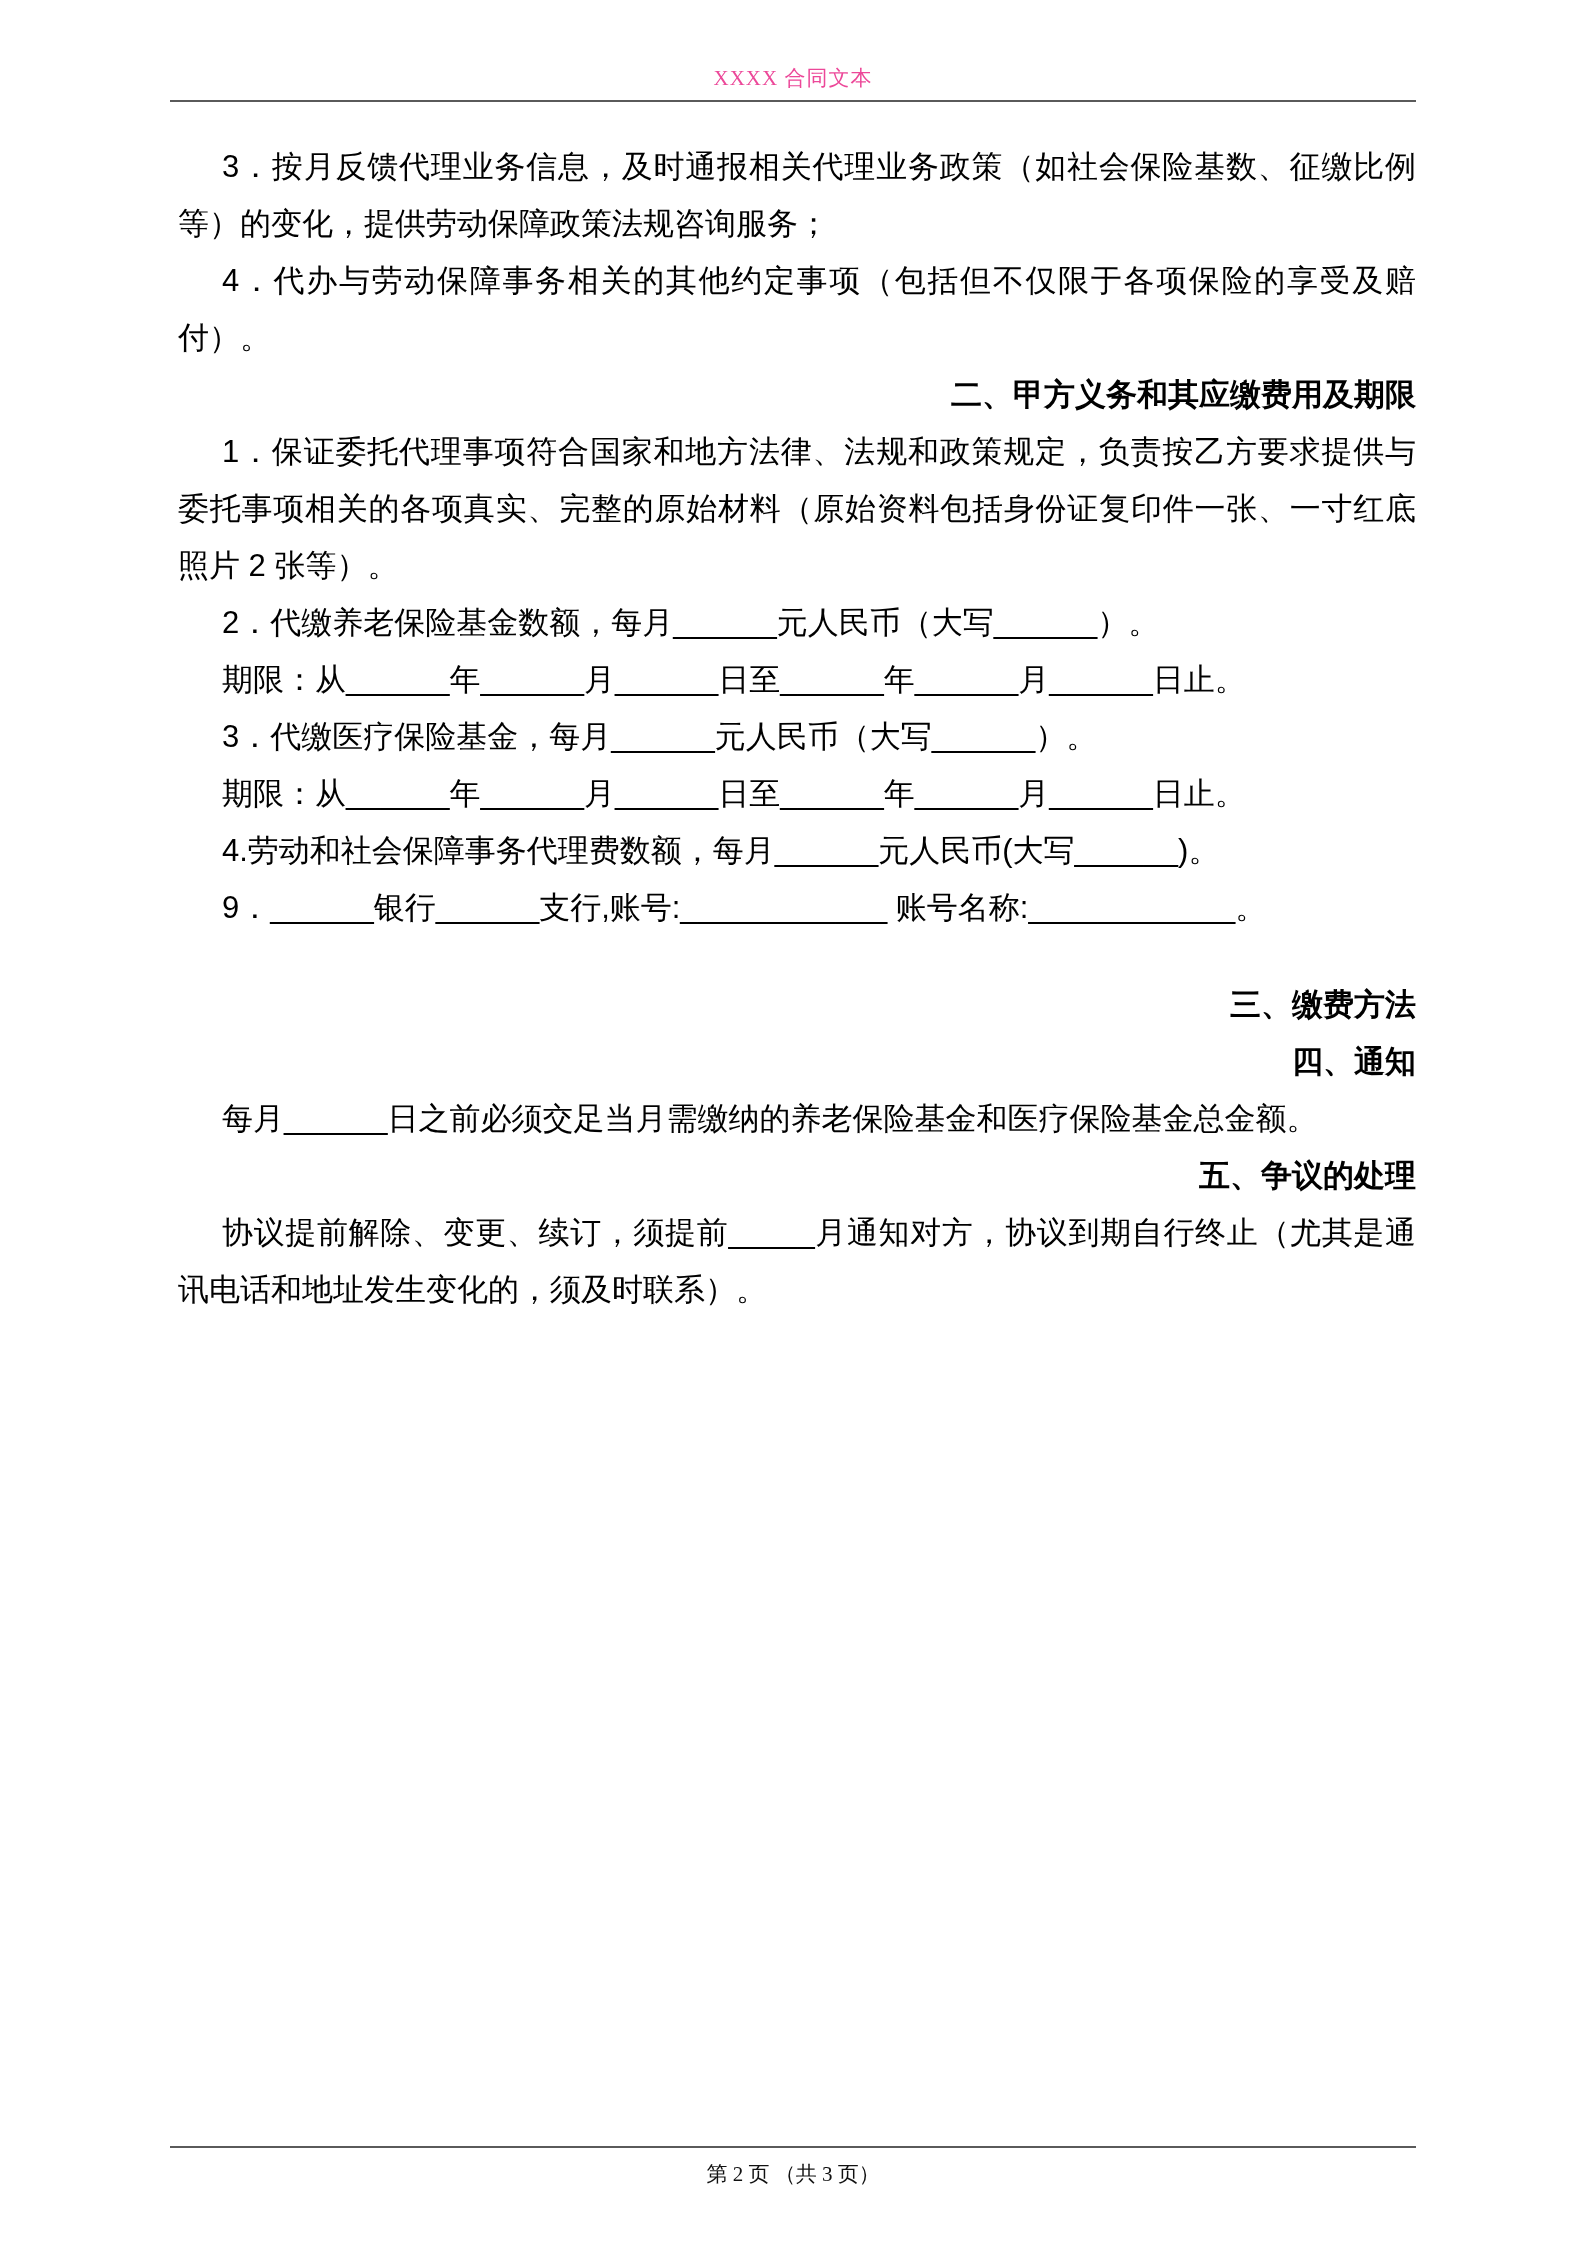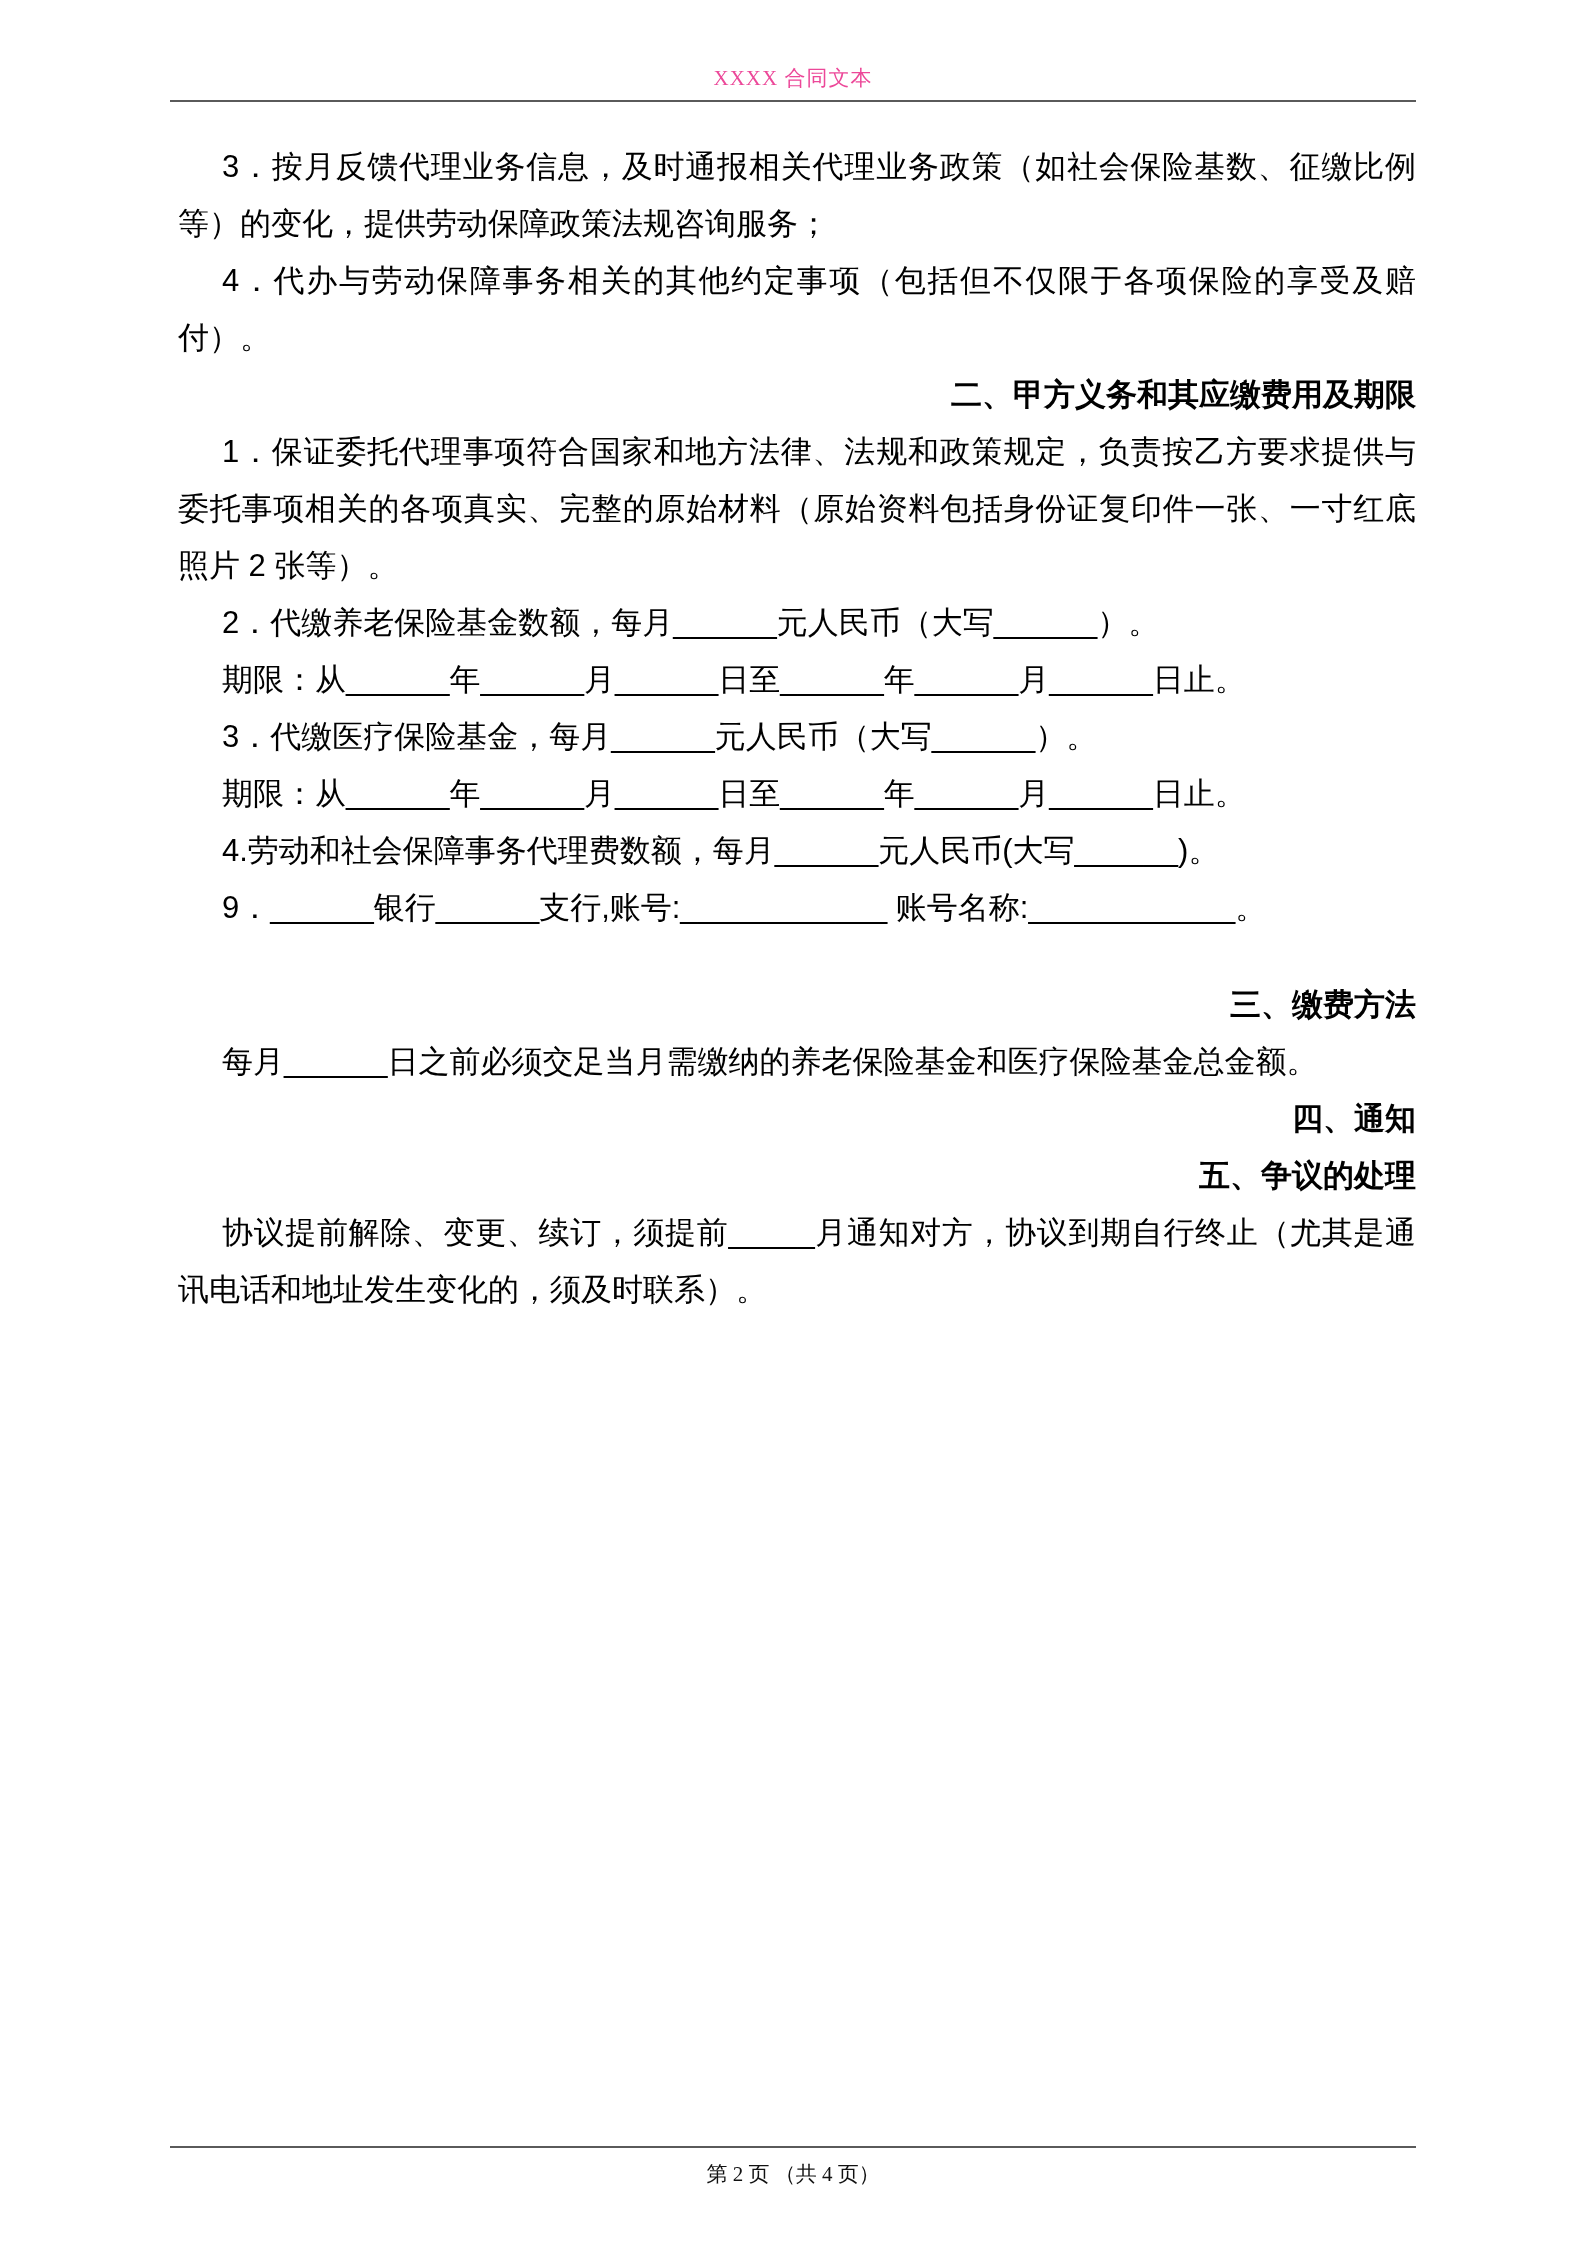--- a/index.html
+++ b/index.html
@@ -83,23 +83,23 @@
     <p class="para">4．代办与劳动保障事务相关的其他约定事项（包括但不仅限于各项保险的享受及赔付）。</p>
     <p class="para heading">二、甲方义务和其应缴费用及期限</p>
     <p class="para">1．保证委托代理事项符合国家和地方法律、法规和政策规定，负责按乙方要求提供与委托事项相关的各项真实、完整的原始材料（原始资料包括身份证复印件一张、一寸红底照片 2 张等）。</p>
     <p class="para">2．代缴养老保险基金数额，每月______元人民币（大写______）。</p>
     <p class="para">期限：从______年______月______日至______年______月______日止。</p>
     <p class="para">3．代缴医疗保险基金，每月______元人民币（大写______）。</p>
     <p class="para">期限：从______年______月______日至______年______月______日止。</p>
     <p class="para">4.劳动和社会保障事务代理费数额，每月______元人民币(大写______)。</p>
     <p class="para">9．______银行______支行,账号:____________ 账号名称:____________。</p>
     <p class="para heading gap-before">三、缴费方法</p>
+    <p class="para heading">四、通知</p>
     <p class="para">每月______日之前必须交足当月需缴纳的养老保险基金和医疗保险基金总金额。</p>
-    <p class="para heading">四、通知</p>
     <p class="para heading">五、争议的处理</p>
     <p class="para">协议提前解除、变更、续订，须提前_____月通知对方，协议到期自行终止（尤其是通讯电话和地址发生变化的，须及时联系）。</p>
   </div>
 
   <div class="page-footer">
-    <span>第 2 页 （共 4 页）</span>
+    <span>第 2 页 （共 3 页）</span>
   </div>
 
 </div>
 
 </body></html>

